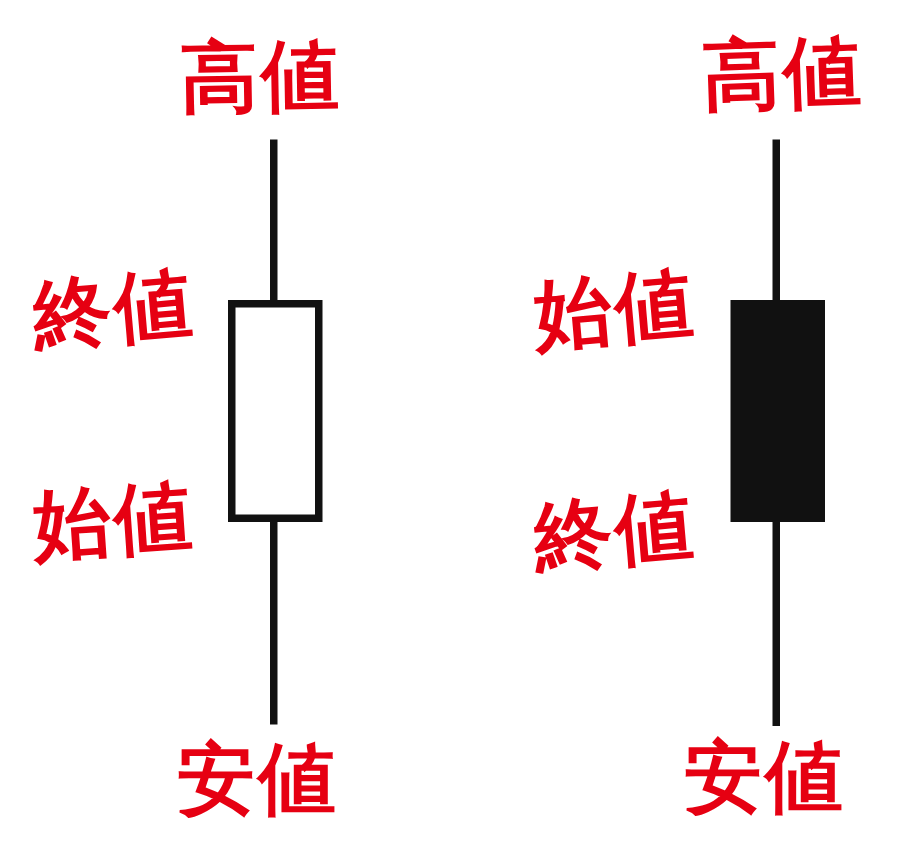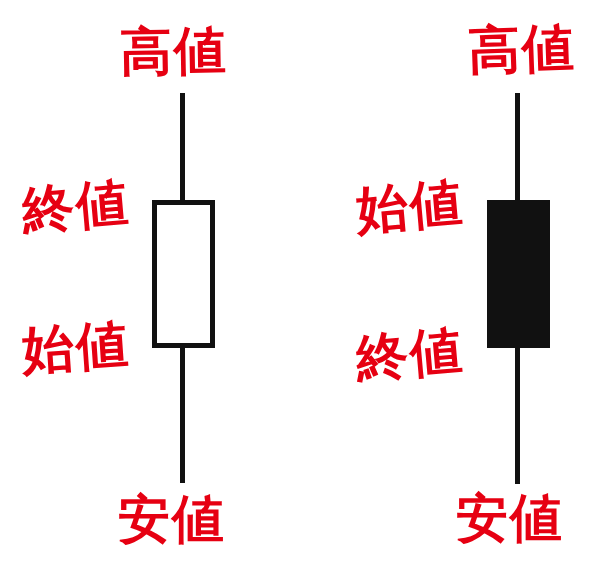--- a/index.html
+++ b/index.html
@@ -1,21 +1,21 @@
 <!DOCTYPE html>
 <html><head>
 <meta charset="utf-8">
 <style>
   html,body{margin:0;padding:0;background:#ffffff;}
   .canvas{
     position:relative;
     width:600px;height:577px;
     background:#ffffff;
     overflow:hidden;
-    font-family:Liberation Serif, serif;
+    font-family:Liberation Sans, sans-serif;
   }
   
   .wick{
     position:absolute;
     width:5px;
     background:#111111;
   }
   .body-box{
     position:absolute;
     box-sizing:border-box;

